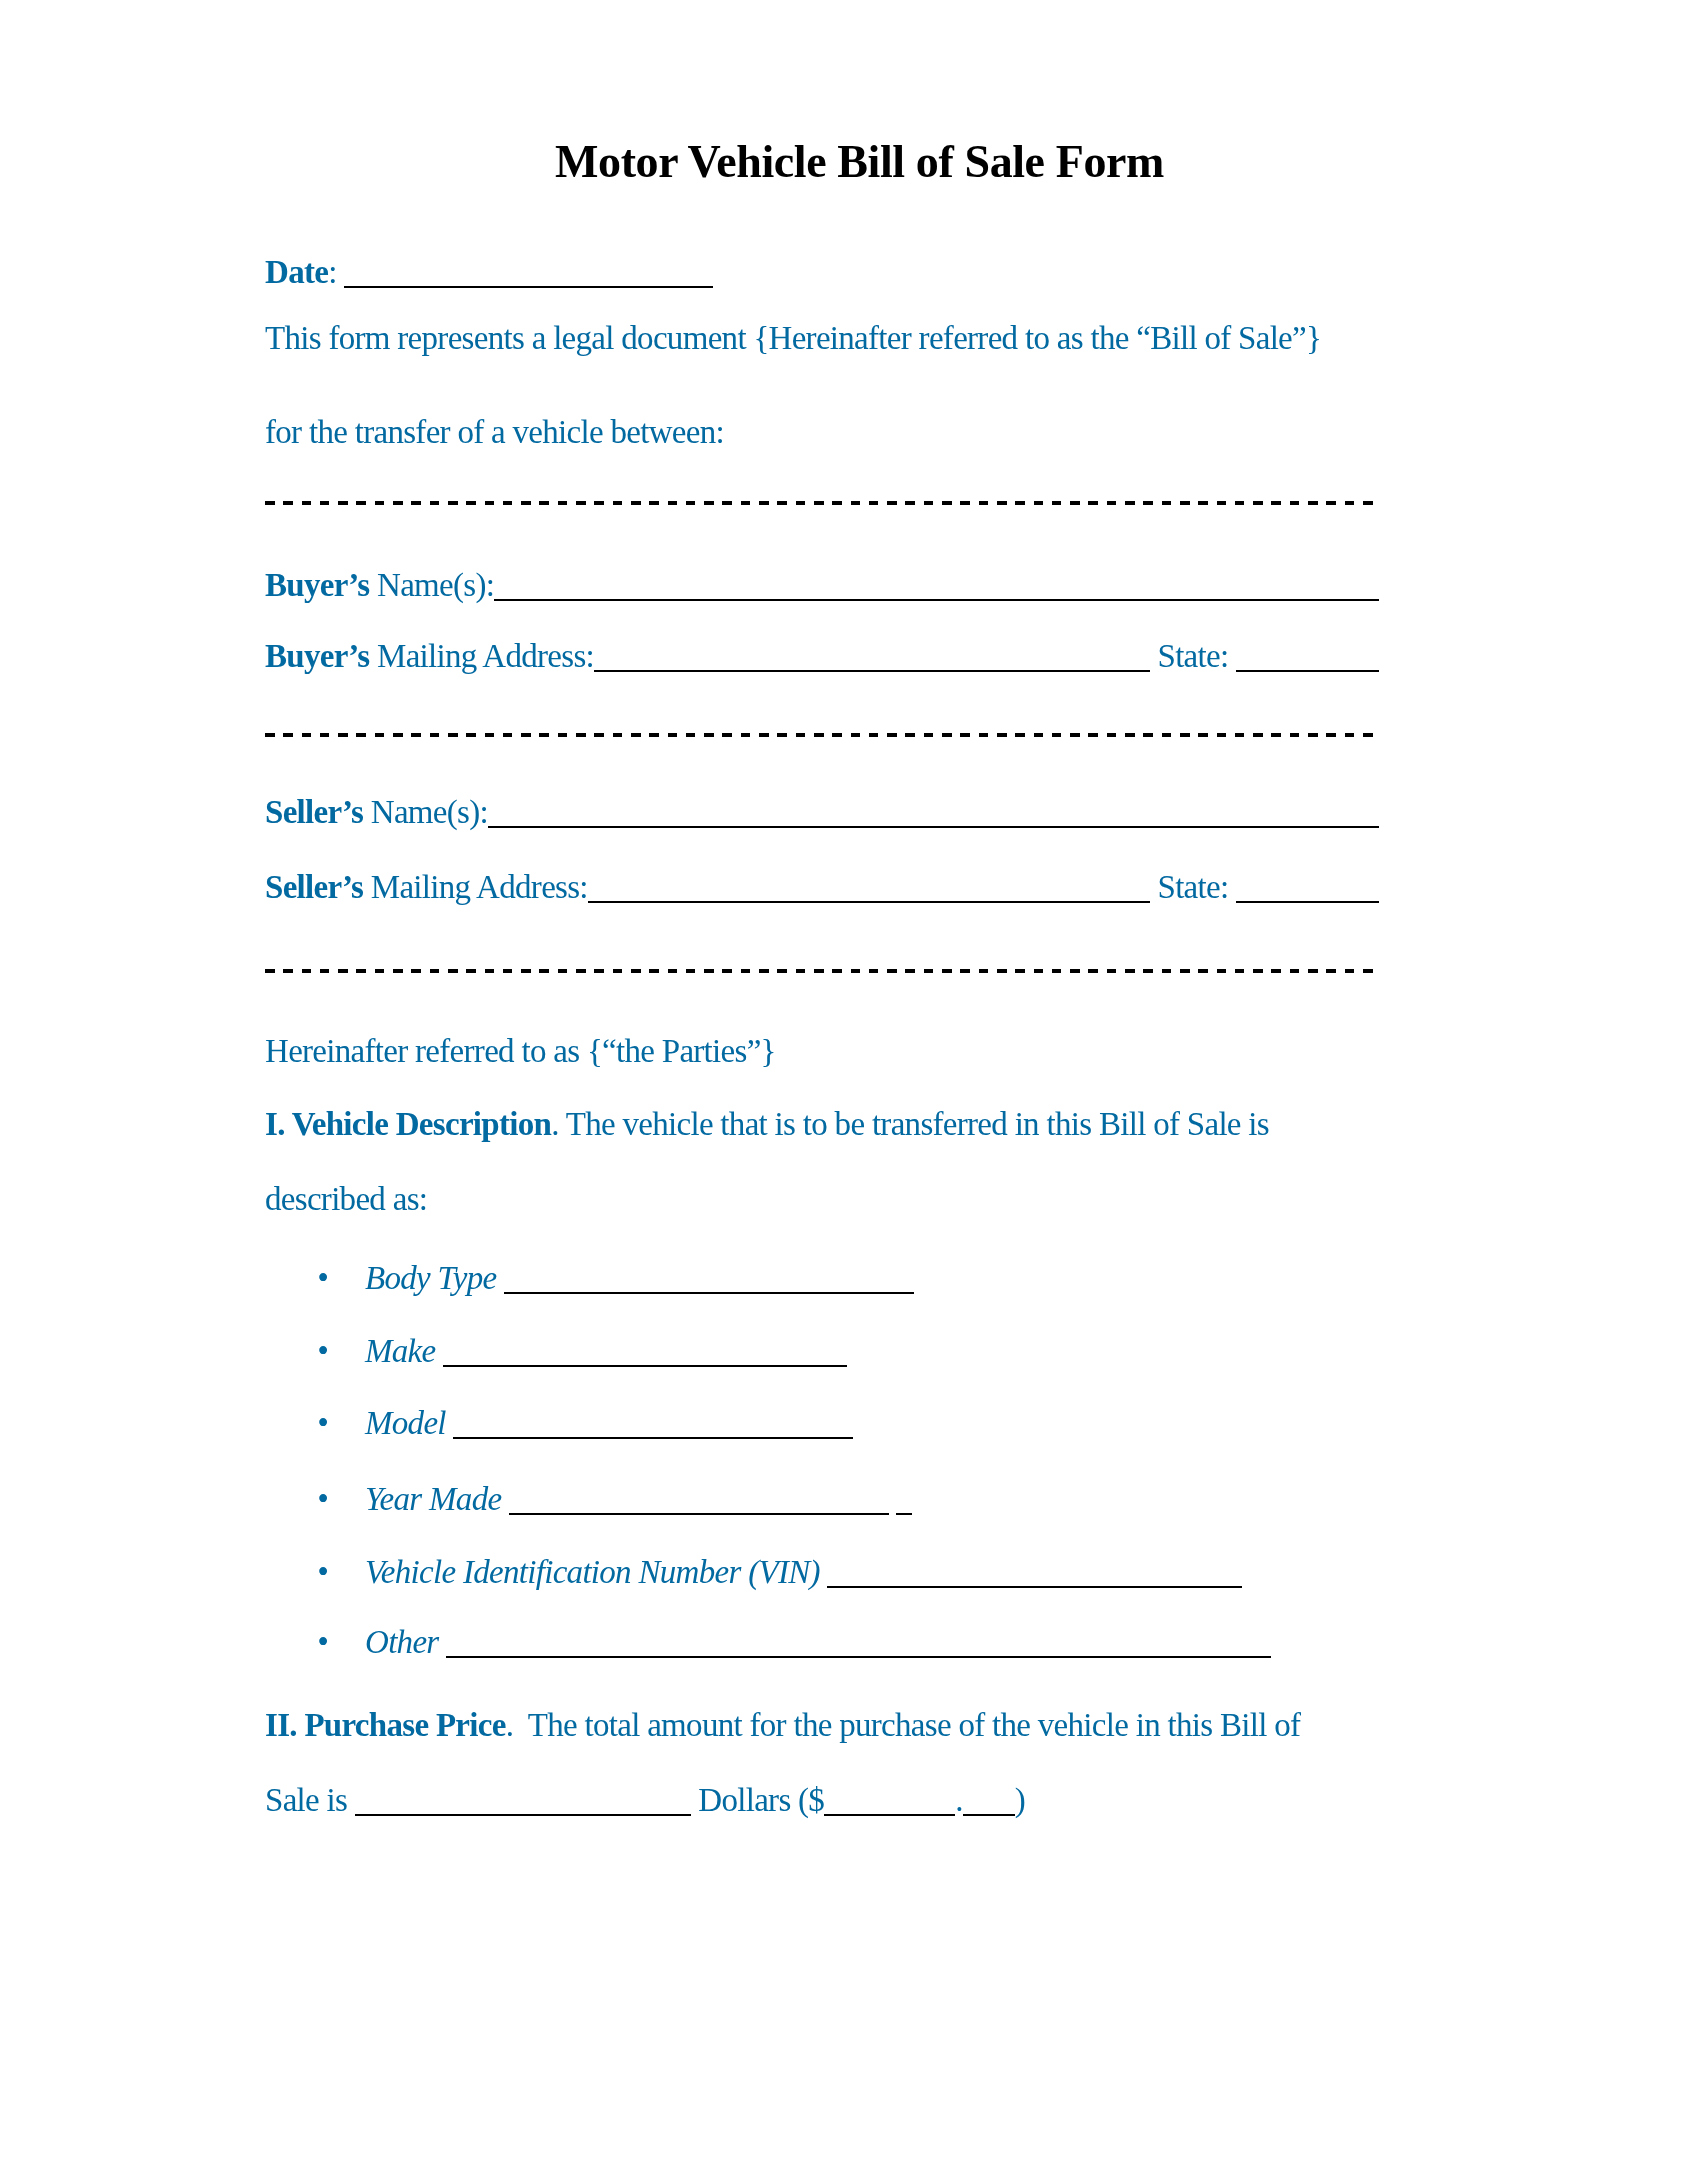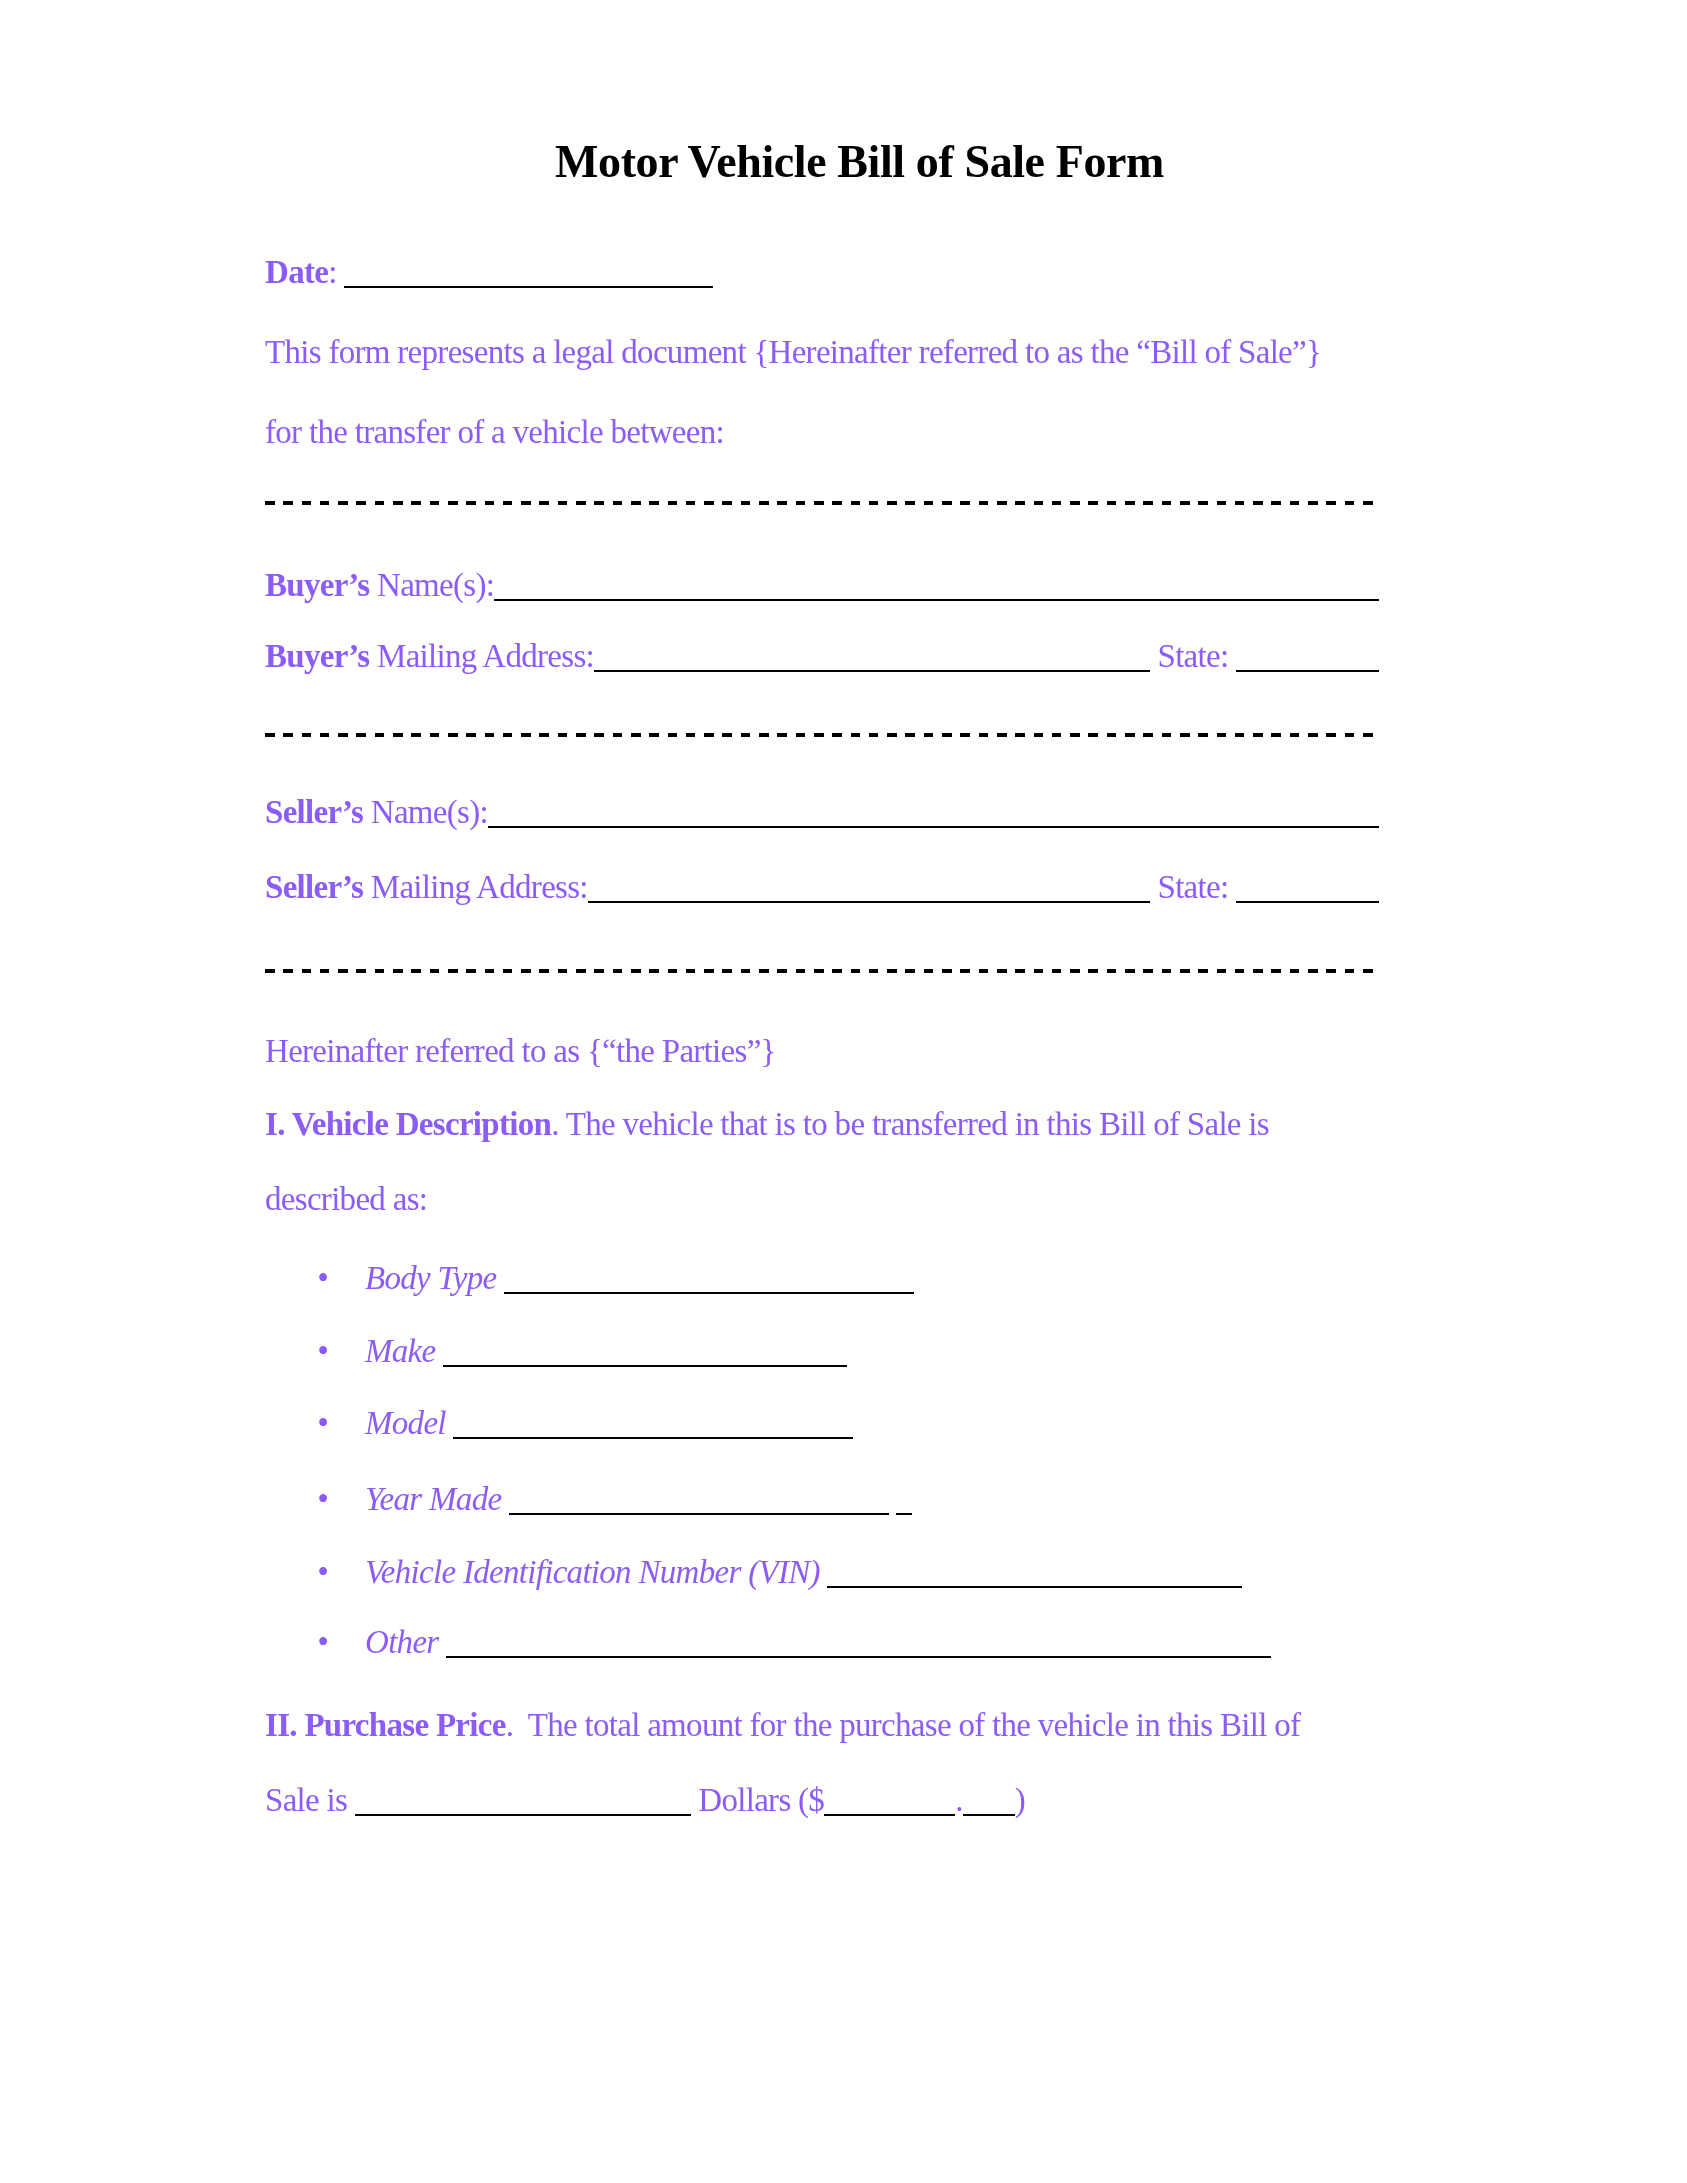--- a/index.html
+++ b/index.html
@@ -17,21 +17,21 @@
     overflow: hidden;
     margin-left: 16px;
   }
   .line {
     position: absolute;
     left: 249px;
     width: 1192px;
     font-size: 33px;
     letter-spacing: -0.7px;
     white-space: pre;
-    color: #8b5cf6;
+    color: #0369a1;
   }
   .line.flex {
     display: flex;
     align-items: baseline;
   }
   .title {
     position: absolute;
     left: 0;
     top: 135px;
     width: 1687px;
@@ -65,21 +65,21 @@
 </style>
 </head>
 <body>
 
 <div class="page">
 
   <div class="title">Motor Vehicle Bill of Sale Form</div>
 
   <div class="line" style="top:254px"><span class="b">Date</span><span>: </span><span class="fill" style="width:369px"></span></div>
 
-  <div class="line" style="top:334px">This form represents a legal document {Hereinafter referred to as the “Bill of Sale”}</div>
+  <div class="line" style="top:320px">This form represents a legal document {Hereinafter referred to as the “Bill of Sale”}</div>
   <div class="line" style="top:414px">for the transfer of a vehicle between:</div>
 
   <div class="dash" style="top:501px"></div>
 
   <div class="line flex" style="top:567px"><span class="b">Buyer’s</span><span> Name(s):</span><span class="fill grow"></span></div>
 
   <div class="line flex" style="top:638px"><span class="b">Buyer’s</span><span> Mailing Address:</span><span class="fill grow"></span><span> State: </span><span class="fill" style="width:221px"></span></div>
 
   <div class="dash" style="top:733px"></div>
 

